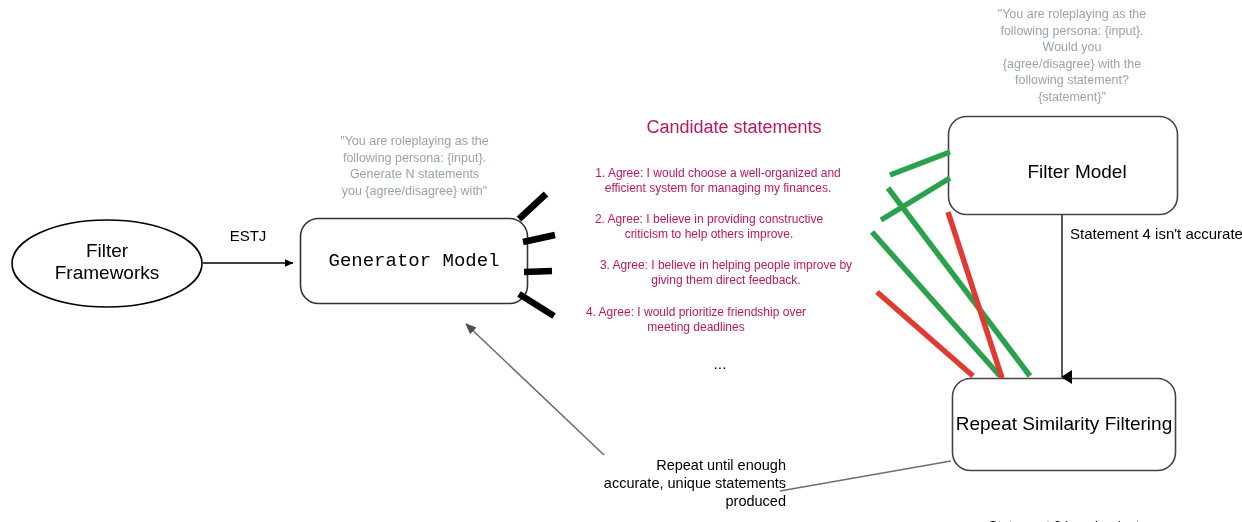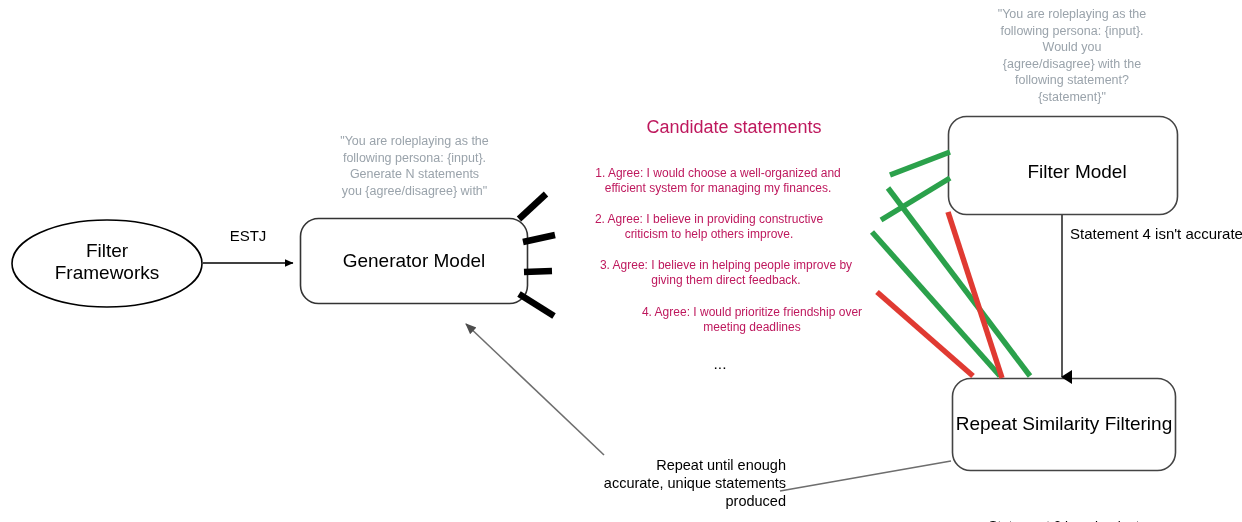--- a/index.html
+++ b/index.html
@@ -135,31 +135,31 @@
 <div class="lbl node-label" style="left:12px; top:240px; width:190px;">Filter
 Frameworks</div>
 
 <div class="lbl edge-label" style="left:208px; top:227px; width:80px;">ESTJ</div>
 
 <div class="lbl prompt-text" style="left:322px; top:133px; width:185px;">"You are roleplaying as the
 following persona: {input}.
 Generate N statements
 you {agree/disagree} with"</div>
 
-<div class="lbl node-label" style="left:300px; top:250px; width:228px;">Generator Model</div>
+<div class="lbl node-label" style="left:300px; top:250px; width:228px;font-family:Liberation Mono, monospace;">Generator Model</div>
 
 <div class="lbl statements-title" style="left:608px; top:117px; width:252px;">Candidate statements</div>
 
 <div class="lbl stmt" style="left:548px; top:166px; width:340px;">1. Agree: I would choose a well-organized and
 efficient system for managing my finances.</div>
 <div class="lbl stmt" style="left:548px; top:212px; width:322px;">2. Agree: I believe in providing constructive
 criticism to help others improve.</div>
 <div class="lbl stmt" style="left:548px; top:258px; width:340px;margin-left:8px;">3. Agree: I believe in helping people improve by
 giving them direct feedback.</div>
-<div class="lbl stmt" style="left:592px; top:305px; width:320px;">4. Agree: I would prioritize friendship over
+<div class="lbl stmt" style="left:536px; top:305px; width:320px;">4. Agree: I would prioritize friendship over
 meeting deadlines</div>
 <div class="lbl ellipsis" style="left:660px; top:355px; width:120px;">...</div>
 
 <div class="lbl prompt-text" style="left:972px; top:6px; width:200px;">"You are roleplaying as the
 following persona: {input}.
 Would you
 {agree/disagree} with the
 following statement?
 {statement}"</div>
 

